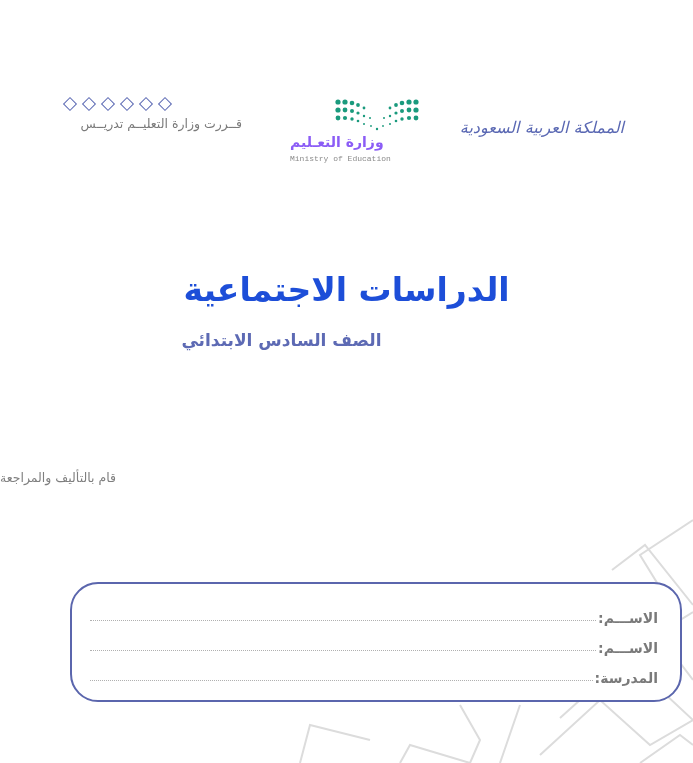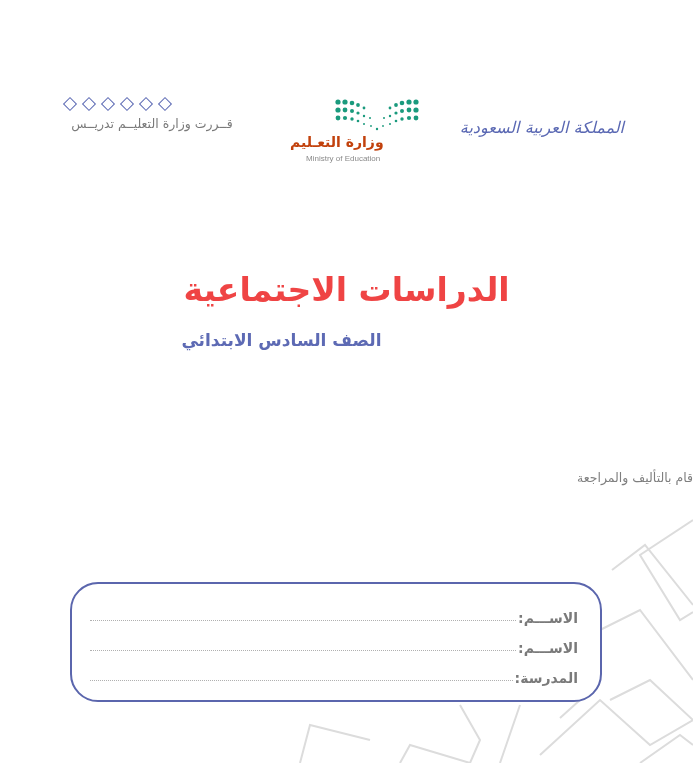--- a/index.html
+++ b/index.html
@@ -50,21 +50,21 @@
       transform: rotate(45deg);
       margin: 3px 3px;
       box-sizing: border-box;
     }
     .note-line {
       font-size: 12.5px;
       color: #7a7a7a;
       line-height: 17px;
       white-space: nowrap;
       direction: rtl;
-      text-align: center;
+      text-align: right;
       width: 180px;
     }
 
     
     .moe-logo {
       position: absolute;
       left: 290px;
       top: 96px;
       width: 130px;
       height: 70px;
@@ -73,33 +73,32 @@
       position: absolute;
       left: 45px;
       top: 2px;
     }
     .moe-arabic {
       position: absolute;
       left: 0px;
       top: 38px;
       font-size: 14px;
       font-weight: bold;
-      color: #c2410c;
+      color: #8b5cf6;
       direction: rtl;
       white-space: nowrap;
     }
     .moe-english {
       position: absolute;
       left: 0px;
       top: 58px;
       font-size: 8px;
       color: #8a8a8a;
       white-space: nowrap;
-      font-family: Liberation Sans, sans-serif;
-      margin-left: 16px;
+      font-family: Liberation Mono, monospace;
     }
 
     
     .kingdom {
       position: absolute;
       left: 512px;
       top: 118px;
       width: 112px;
       height: 30px;
       direction: rtl;
@@ -115,53 +114,53 @@
     
     .title {
       position: absolute;
       left: 0;
       width: 693px;
       top: 270px;
       text-align: center;
       direction: rtl;
       font-size: 33px;
       font-weight: bold;
-      color: #ef4444;
+      color: #1d4ed8;
     }
     .subtitle {
       position: absolute;
       left: 0;
       width: 563px;
       top: 330px;
       text-align: center;
       direction: rtl;
       font-size: 17px;
       font-weight: bold;
       color: #5d6ab4;
     }
 
     
     .authors {
       position: absolute;
       left: 0;
       width: 693px;
       top: 468px;
-      text-align: right;
+      text-align: left;
       direction: rtl;
       font-size: 12.5px;
       color: #7f7f7f;
       line-height: 19px;
     }
 
     
     .info-box {
       position: absolute;
       left: 70px;
       top: 582px;
-      width: 532px;
+      width: 612px;
       height: 120px;
       border: 2.5px solid #5b66ad;
       border-radius: 28px;
       box-sizing: border-box;
       background: #ffffff;
     }
     .info-row {
       position: absolute;
       right: 22px;
       left: 18px;

